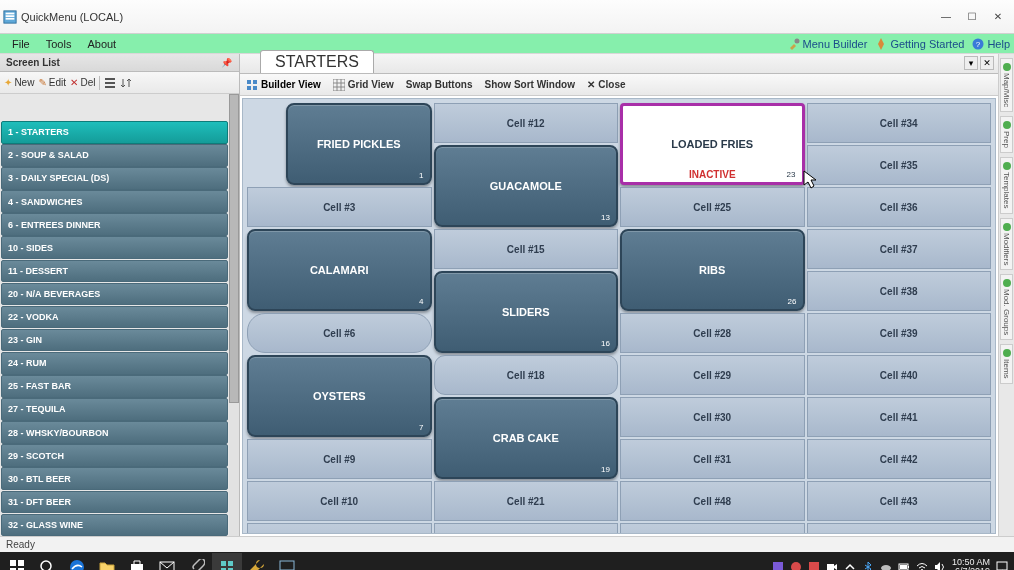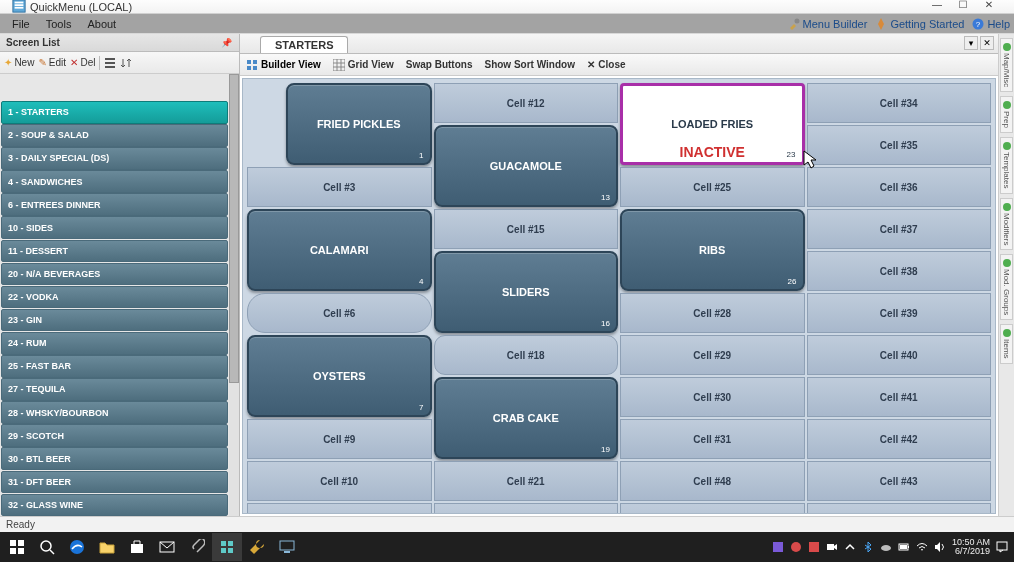--- a/index.html
+++ b/index.html
@@ -1,53 +1,53 @@
 <!DOCTYPE html>
 <html><head>
 <meta charset="utf-8">
 <style>
 * { box-sizing: border-box; margin: 0; padding: 0; font-family: "Segoe UI", Tahoma, sans-serif; }
 html, body { width: 1014px; height: 570px; overflow: hidden; background: #fff; }
-.titlebar { height: 14px; background: linear-gradient(#fdfdfd,#f3f3f3); border-bottom: 1px solid #d0d0d0; display: flex; align-items: flex-end; padding: 0 12px; font-size: 11px; color: #333; }
+.titlebar { height: 34px; background: linear-gradient(#fdfdfd,#f3f3f3); border-bottom: 1px solid #d0d0d0; display: flex; align-items: center; padding: 0 3px; font-size: 11px; color: #333; }
 .titlebar .icon { width: 14px; height: 14px; margin-right: 4px; }
 .titlebar .spacer { flex: 1; }
 .titlebar .winbtn { width: 26px; height: 18px; display: flex; align-items: center; justify-content: center; font-size: 10px; color: #444; cursor: pointer; }
 .titlebar .winbtn.close { color: #444; }
-.menubar { height: 20px; background: #a3a3a3; border-bottom: 1px solid #d8d8d8; display: flex; align-items: center; font-size: 11px; color: #222; padding: 0 4px; }
+.menubar { height: 20px; background: #86efac; border-bottom: 1px solid #d8d8d8; display: flex; align-items: center; font-size: 11px; color: #222; padding: 0 4px; }
 .menubar .mitem { padding: 0 8px; cursor: pointer; }
 .menubar .right { margin-left: auto; display: flex; gap: 8px; align-items: center; }
 .menubar .right .ritem { display: flex; align-items: center; gap: 3px; color: #1a4b8a; cursor: pointer; }
 .menubar .right .ritem .ic { width: 12px; height: 12px; }
 .body { display: flex; height: calc(570px - 22px - 20px - 16px - 30px); }
 .sidebar { width: 240px; background: #e7e7e7; border-right: 1px solid #bbb; display: flex; flex-direction: column; }
 .sidehead { background: linear-gradient(#e6e6e6,#d9d9d9); height: 18px; font-size: 10px; font-weight: bold; color: #333; padding: 2px 6px; display: flex; align-items: center; border-bottom: 1px solid #bbb; }
 .sidehead .pin { margin-left: auto; font-size: 9px; }
 .sidetoolbar { height: 22px; background: linear-gradient(#f7f7f7,#e9e9e9); border-bottom: 1px solid #ccc; display: flex; align-items: center; gap: 4px; padding: 0 4px; font-size: 10px; color: #333; }
 .sidetoolbar .tb { display: flex; align-items: center; gap: 2px; cursor: pointer; }
 .sidetoolbar .sep { width: 1px; height: 14px; background: #bbb; }
 .sidelist { flex: 1; overflow: hidden; position: relative; }
 .sidelist .scroller { position: absolute; inset: 0 10px 0 0; overflow: hidden; }
 .sidelist .scrollbar { position: absolute; top: 0; right: 0; width: 10px; height: 100%; background: #e2e2e2; }
 .sidelist .thumb { position: absolute; right: 0; top: 0; width: 10px; height: 70%; background: #b8b8b8; border: 1px solid #999; }
 .sideitem { height: 22.6px; border: 1px solid #4a6a7a; background: linear-gradient(#6a8a9a,#4e6e7e); color: #fff; font-size: 9px; font-weight: bold; display: flex; align-items: center; padding: 0 6px; margin: 0.5px 1px; cursor: pointer; border-radius: 2px; }
 .sideitem.active { background: linear-gradient(#1fbebb,#149c99); border-color: #0e7c7a; margin-top: 27px; }
 .tabbar { height: 20px; background: linear-gradient(#f5f5f5,#e8e8e8); display: flex; align-items: flex-end; padding-left: 20px; border-bottom: 1px solid #bbb; position: relative; }
-.tab { background: #fff; border: 1px solid #aaa; border-bottom: none; font-size: 11px; font-weight: bold; padding: 2px 14px; border-radius: 3px 3px 0 0; color: #333; cursor: pointer; }
+.tab { background: #fff; border: 1px solid #aaa; border-bottom: none; font-size: 16px; font-weight: normal; padding: 2px 14px; border-radius: 3px 3px 0 0; color: #333; cursor: pointer; }
 .tabbar .tab-ctrls { position: absolute; right: 4px; top: 2px; display: flex; gap: 2px; }
 .tabbar .tab-ctrls .tc { width: 14px; height: 14px; font-size: 9px; display: flex; align-items: center; justify-content: center; background: #eee; border: 1px solid #bbb; cursor: pointer; }
 .content { display: flex; flex-direction: column; flex: 1; }
 .viewtoolbar { height: 22px; background: linear-gradient(#f9f9f9,#e9e9e9); border-bottom: 1px solid #ccc; display: flex; align-items: center; gap: 12px; padding: 0 6px; font-size: 10px; font-weight: bold; color: #333; }
 .viewtoolbar .vb { display: flex; align-items: center; gap: 3px; cursor: pointer; }
 .viewtoolbar .vb.active { color: #000; }
 .grid { flex: 1; background: #cdd8e4; border: 1px solid #a8b8c8; margin: 2px; padding: 4px; display: grid; grid-template-columns: repeat(4, 1fr); grid-auto-rows: 40px; gap: 2px; overflow: hidden; position: relative; }
 .cell { background: linear-gradient(#bfccdb,#a8b8cc); border: 1px solid #8ea0b5; display: flex; align-items: center; justify-content: center; font-size: 10px; font-weight: bold; color: #2f3d4f; cursor: pointer; position: relative; }
 .btncell { background: linear-gradient(#5f7d93,#3f5d73); border: 2px solid #2d4558; border-radius: 8px; color: #fff; box-shadow: 0 2px 3px rgba(0,0,0,0.35), inset 0 1px 0 rgba(255,255,255,0.2); display: flex; align-items: center; justify-content: center; font-size: 11px; font-weight: bold; position: relative; }
 .btncell .num { position: absolute; right: 6px; bottom: 3px; font-size: 8px; font-weight: normal; }
 .btncell.selected { background: #fff; color: #2a3a4a; border: 3px solid #a82fa8; border-radius: 4px; }
-.btncell.selected .inactive { position: absolute; bottom: 2px; left: 0; right: 0; text-align: center; font-size: 14px; font-weight: bold; color: #d03030; }
+.btncell.selected .inactive { position: absolute; bottom: 2px; left: 0; right: 0; text-align: center; font-size: 10px; font-weight: bold; color: #d03030; }
 .rightdock { width: 16px; background: #e8e8e8; border-left: 1px solid #ccc; display: flex; flex-direction: column; align-items: center; padding-top: 4px; gap: 4px; }
 .rightdock .dtab { writing-mode: vertical-rl; font-size: 8px; color: #555; background: #f3f3f3; border: 1px solid #ccc; padding: 4px 1px; cursor: pointer; display:flex; align-items:center; gap:2px;}
 .rightdock .dtab .dot { width: 8px; height: 8px; border-radius: 50%; background: #4fae4f; writing-mode: horizontal-tb; }
 .statusbar { height: 16px; background: #f2f2f2; border-top: 1px solid #ccc; font-size: 10px; color: #444; display: flex; align-items: center; padding: 0 6px; }
 .taskbar { height: 30px; background: #1f1f1f; display: flex; align-items: center; padding: 0 2px; gap: 0; }
 .taskbar .tb-btn { width: 30px; height: 28px; display: flex; align-items: center; justify-content: center; cursor: pointer; }
 .taskbar .tb-btn.active { background: #3a3a3a; }
 .taskbar .tray { margin-left: auto; display: flex; align-items: center; gap: 6px; color: #eee; font-size: 9px; padding-right: 4px;}
 .taskbar .tray .clock { text-align: right; line-height: 1.05; font-size: 9px; }
 .taskbar .tray .ic { width: 12px; height: 12px; }

